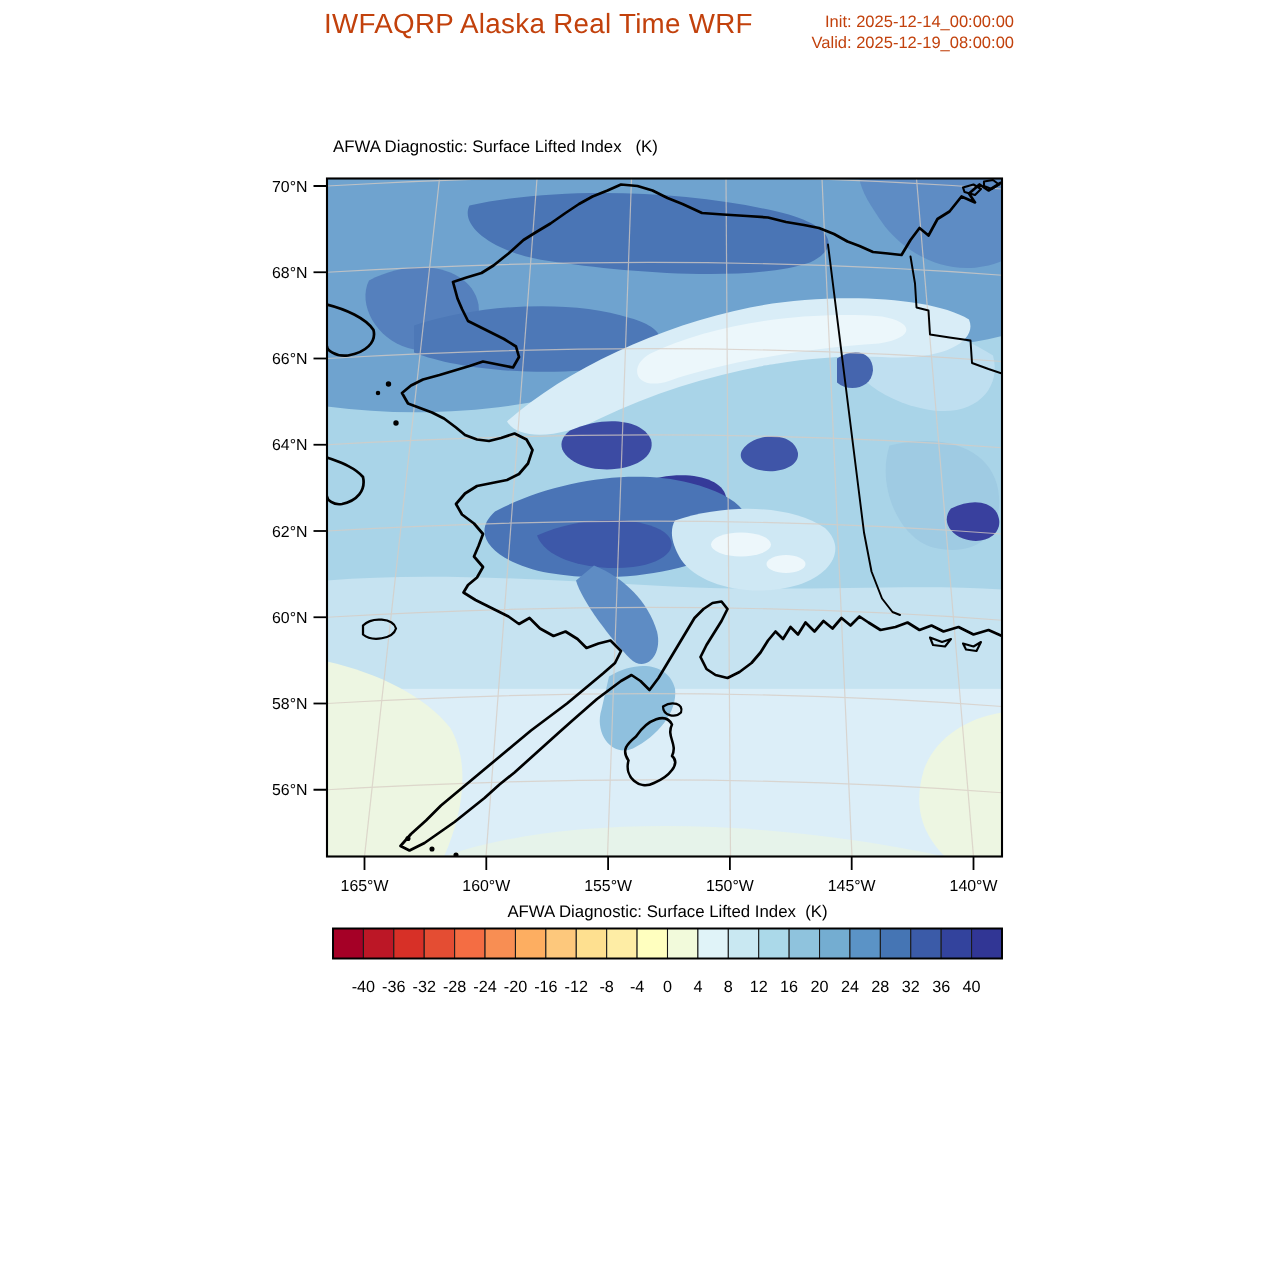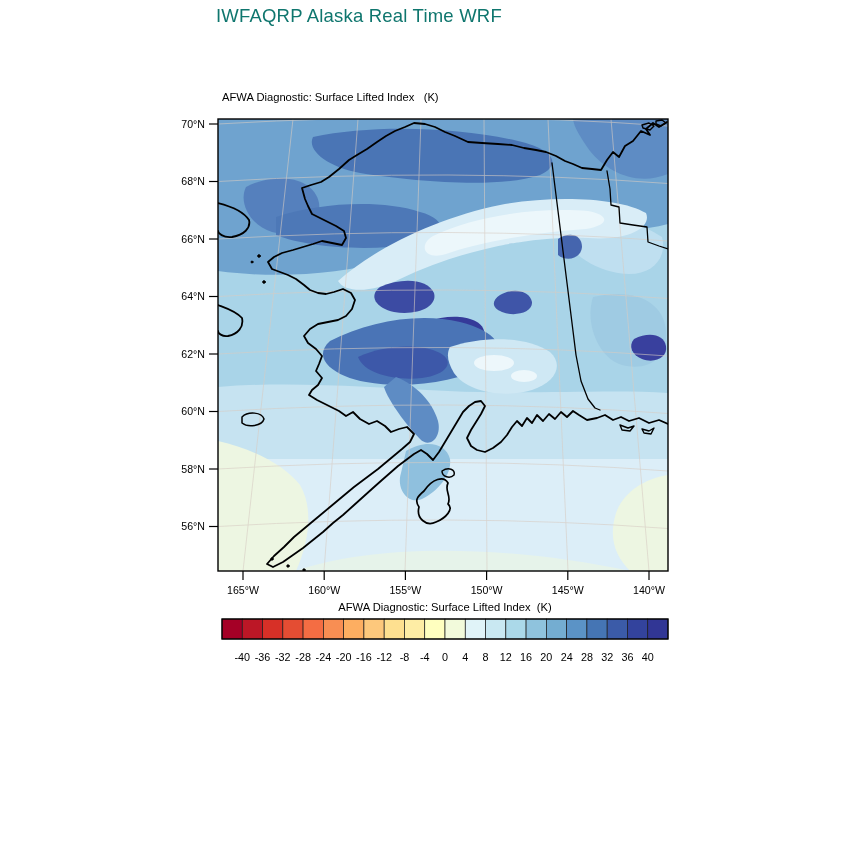--- a/index.html
+++ b/index.html
@@ -1,30 +1,34 @@
 <!DOCTYPE html>
 <html><head>
 <meta charset="utf-8">
 <style>
   html,body{margin:0;padding:0;background:#fff;}
   .page{position:relative;width:850px;height:850px;background:#ffffff;overflow:hidden;
-        font-family:"Liberation Sans",sans-serif;color:#0f766e;text-decoration:underline;}
+        font-family:"Liberation Sans",sans-serif;color:#c2410c;text-decoration:underline;}
   .title{position:absolute;left:216px;top:5px;font-size:18.5px;letter-spacing:.2px;}
   .stamp{position:absolute;right:174px;top:9px;text-align:right;font-size:11px;line-height:13.5px;}
   .footer{position:absolute;left:222px;top:811px;font-size:10.8px;line-height:13.2px;}
   svg text{font-family:"Liberation Sans",sans-serif;fill:#000;}
   #plot{position:absolute;left:170px;top:88px;}
 </style>
 </head>
 <body>
 
 <div class="page">
 
   <div class="title">IWFAQRP Alaska Real Time WRF</div>
 
+  <div class="stamp">
+    <div>Init: 2025-12-14_00:00:00</div>
+    <div>Valid: 2025-12-19_08:00:00</div>
+  </div>
 
   <svg id="plot" width="520" height="585" viewBox="0 0 520 585">
     <defs>
       <clipPath id="mapclip">
           <rect x="0" y="0" width="450" height="452"></rect>
         </clipPath>
     </defs>
 
     <text x="52" y="13" font-size="11.2">AFWA Diagnostic: Surface Lifted Index&nbsp;&nbsp; (K)</text>
 

